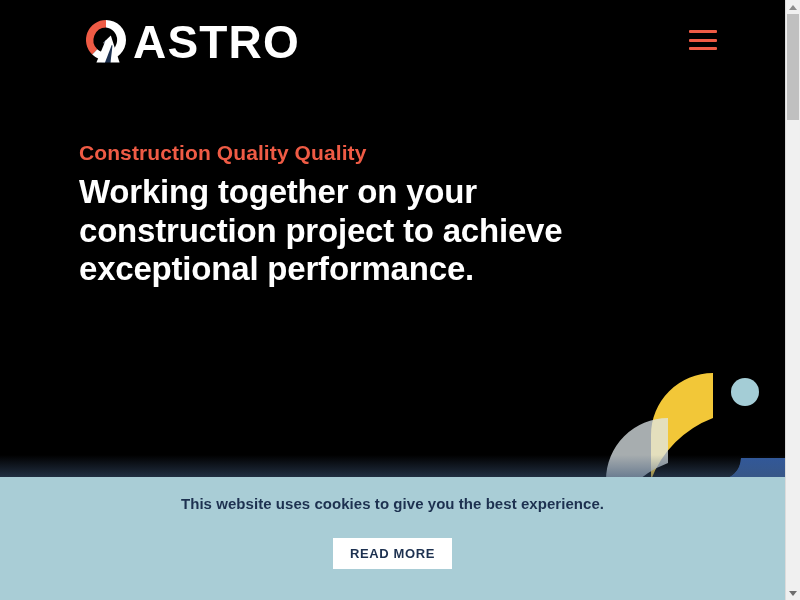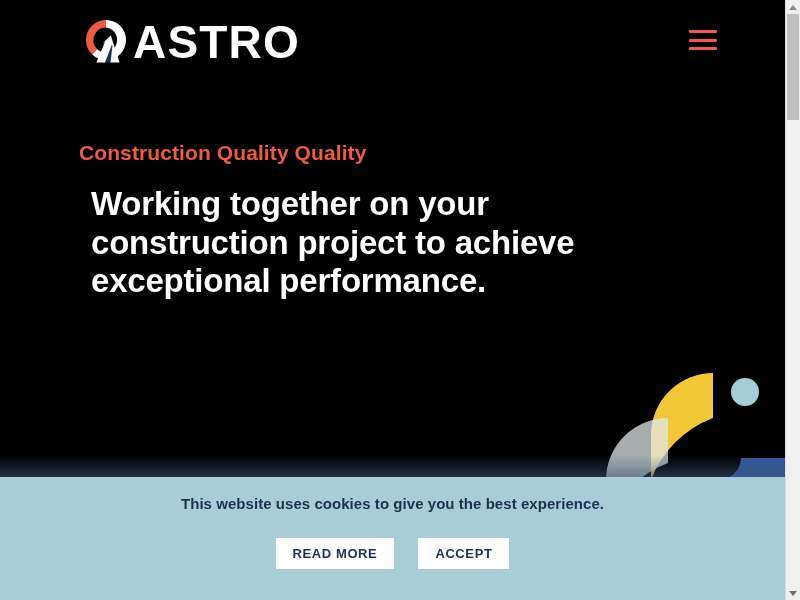--- a/index.html
+++ b/index.html
@@ -105,21 +105,21 @@
   .hero-title {
     position: absolute;
     left: 79px;
     top: 88px;
     width: 570px;
     color: #ffffff;
     font-size: 33px;
     font-weight: 700;
     line-height: 38.5px;
     letter-spacing: -0.2px;
-    margin: 12px;
+    margin: 0;
   }
 
   
   .hero-graphic {
     position: absolute;
     left: 560px;
     top: 255px;
     width: 260px;
     height: 260px;
     pointer-events: none;
@@ -350,21 +350,20 @@
       </div>
 
     </div>
 
     <div class="banner-shadow"></div>
 
     <div class="cookie-banner">
       <div class="cookie-text">This website uses cookies to give you the best experience.</div>
       <div class="cookie-buttons">
         <button class="cookie-btn">READ MORE</button>
-        <button class="cookie-btn">ACCEPT</button>
       </div>
     </div>
 
   </div>
 
   <div class="scrollbar">
     <div class="scroll-arrow up">
       <div class="tri up"></div>
     </div>
     <div class="scroll-thumb"></div>

